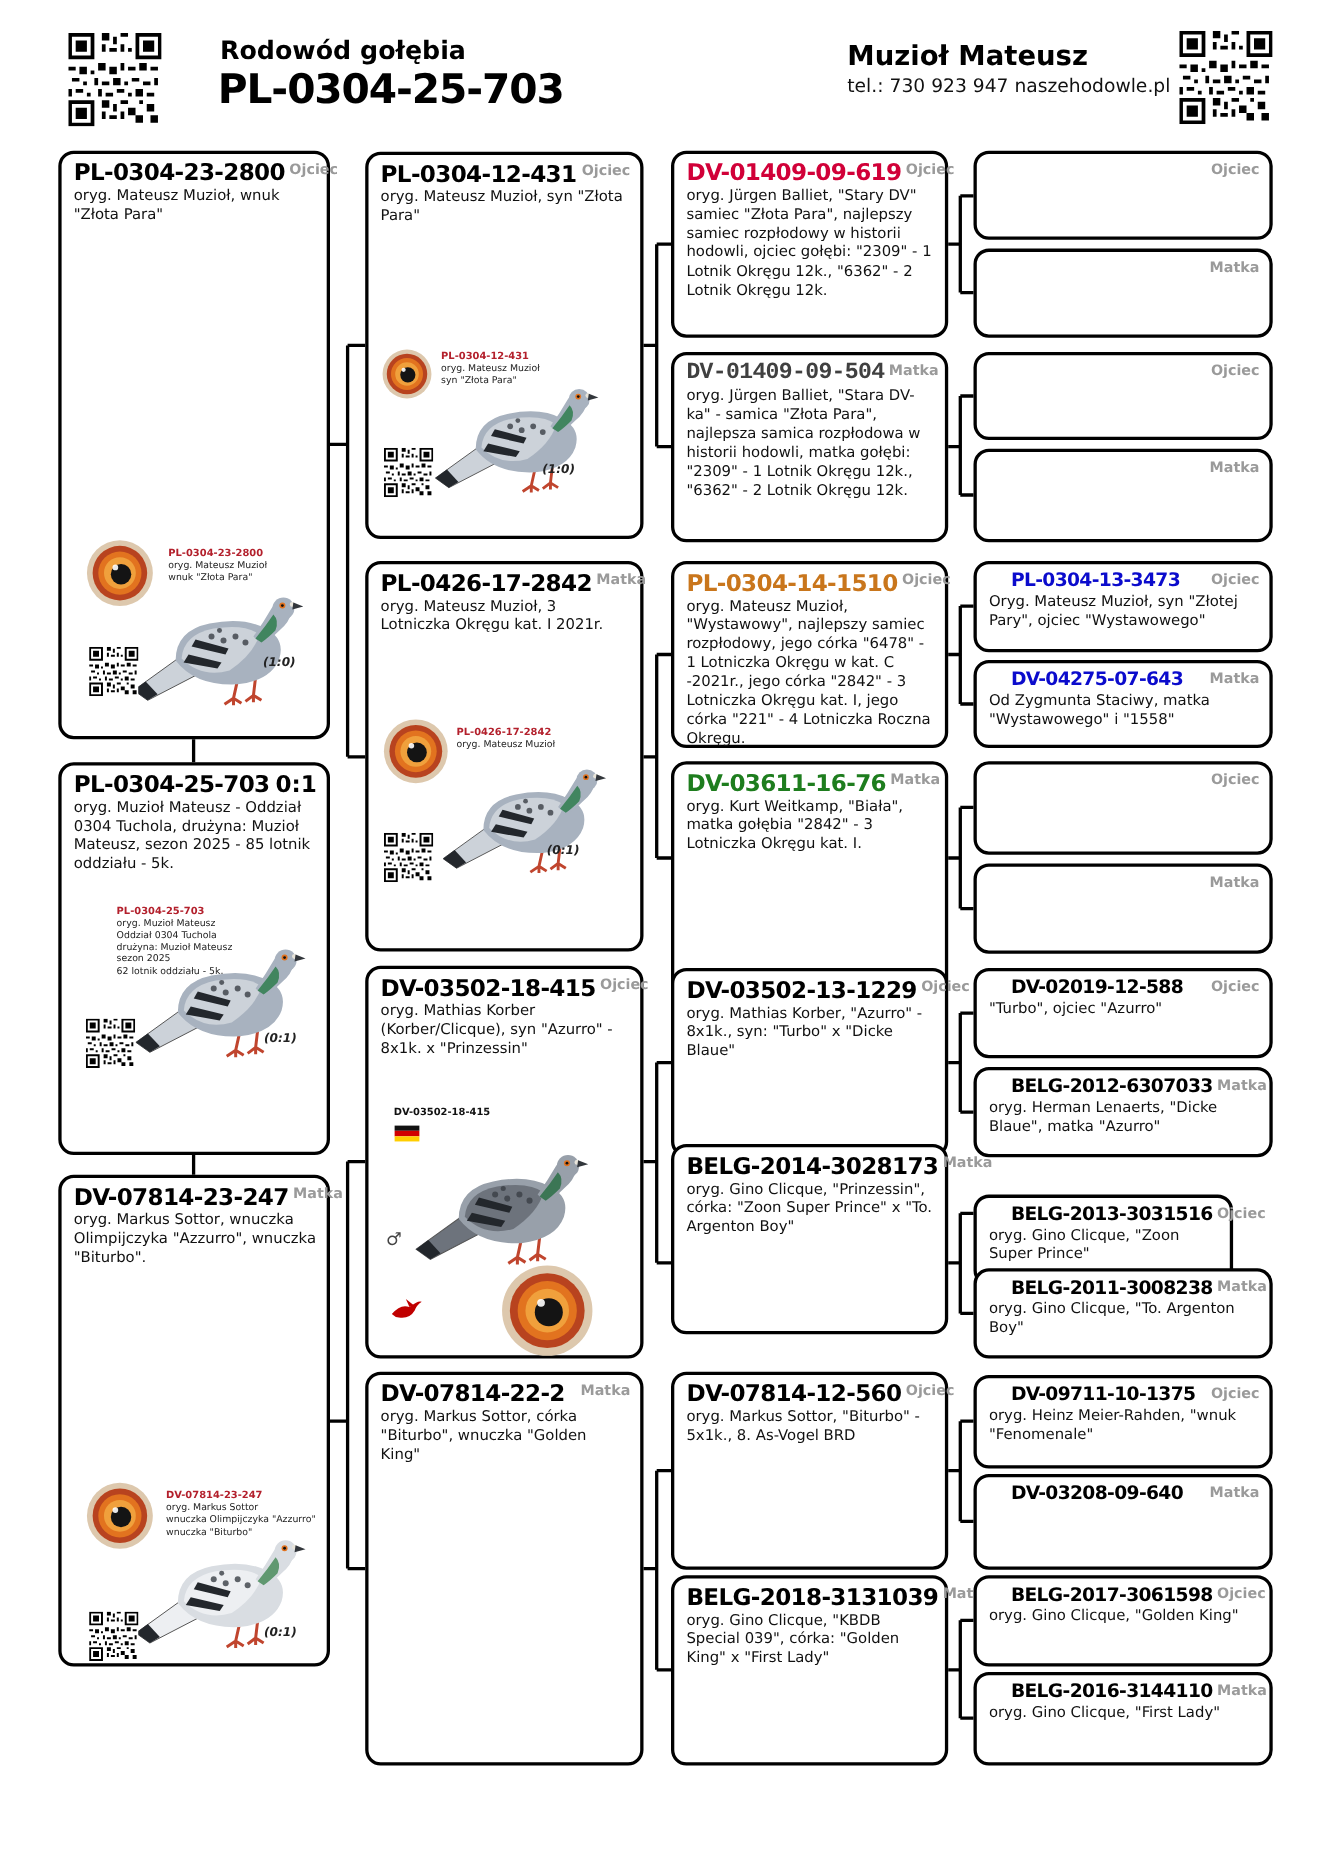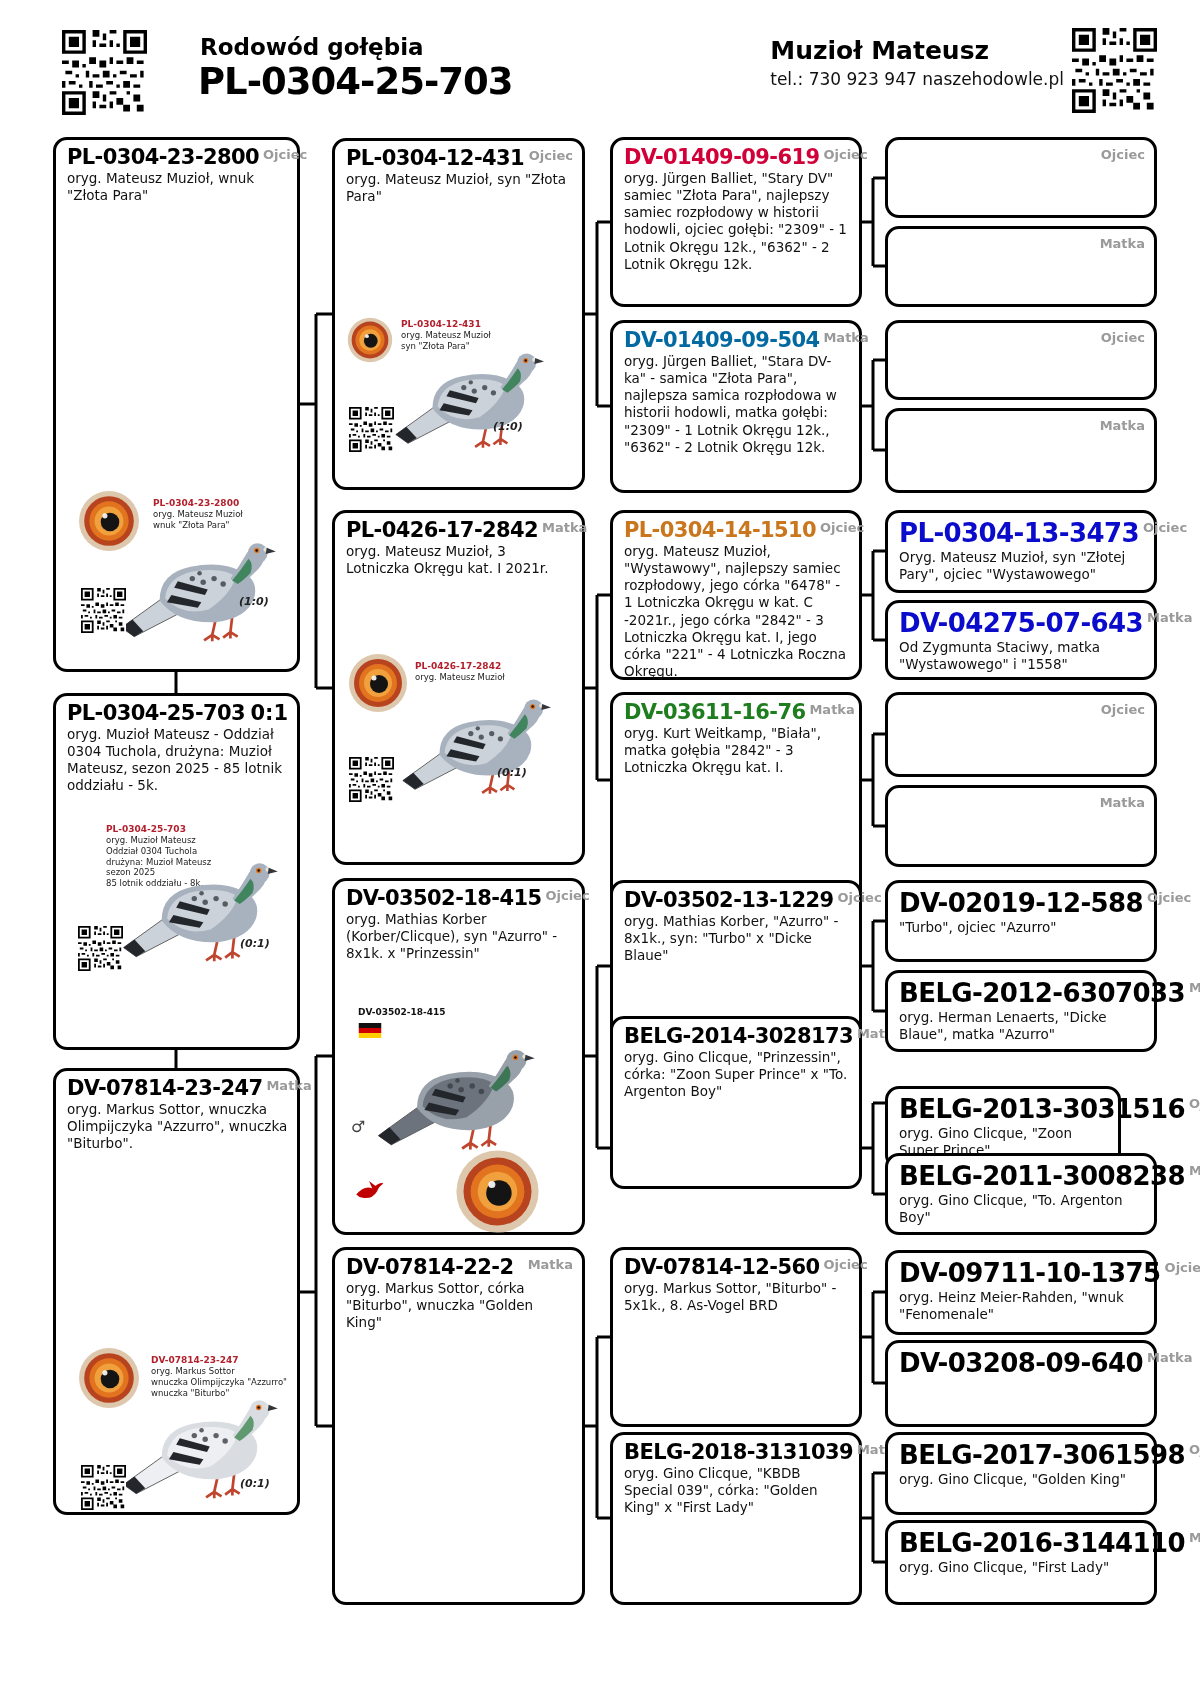--- a/index.html
+++ b/index.html
@@ -9,21 +9,21 @@
   .hdr-qr{position:absolute;}
   .hdr-doc{position:absolute;left:200px;top:34px;font-size:23px;font-weight:bold;color:#000;}
   .hdr-ring{position:absolute;left:198px;top:60px;font-size:37px;font-weight:bold;letter-spacing:-1px;color:#000;}
   .hdr-right{position:absolute;right:136px;top:36px;}
   .hdr-owner{font-size:25px;font-weight:bold;color:#000;}
   .hdr-contact{font-size:17px;margin-top:4px;color:#111;}
   
   .node{position:absolute;background:#fff;border:3px solid #000;border-radius:14px;box-sizing:border-box;}
   .nhead{display:flex;justify-content:space-between;align-items:flex-start;padding:5px 9px 0 11px;}
   .nid{font-weight:bold;font-size:21px;letter-spacing:-0.6px;color:#000;white-space:nowrap;}
-  .nid.sz4{font-size:26px;}
+  .nid.sz4{font-size:17px;margin-left:20px;}
   .ntag{font-weight:bold;font-size:13px;color:#9a9a9a;padding-top:2px;margin-left:4px;}
   .nscore{font-weight:bold;font-size:21px;color:#000;}
   .nbody{padding:1px 9px 0 11px;font-size:13.5px;line-height:1.27;color:#111;}
   
   .ph-eye,.ph-qr,.ph-pigeon,.ph-flag,.ph-logo{position:absolute;}
   .ph-cap{position:absolute;font-size:8.5px;line-height:1.25;color:#222;width:150px;}
   .cap-id{font-weight:bold;color:#b3202c;font-size:9px;}
   .cap-id.dark{color:#111;}
   .ph-ring{position:absolute;font-size:11px;font-style:italic;font-weight:bold;color:#222;}
   .ph-male{position:absolute;font-size:16px;color:#444;font-weight:bold;}
@@ -153,21 +153,21 @@
       <span class="nid">PL-0304-25-703</span>
       <span class="nscore">0:1</span>
     </div>
     <div class="nbody">oryg. Muzioł Mateusz - Oddział 0304 Tuchola, drużyna: Muzioł Mateusz, sezon 2025 - 85 lotnik oddziału - 5k.</div>
     <div class="ph-cap" style="left:50px;top:128px">
       <div class="cap-id">PL-0304-25-703</div>
       <div>oryg. Muzioł Mateusz</div>
       <div>Oddział 0304 Tuchola</div>
       <div>drużyna: Muzioł Mateusz</div>
       <div>sezon 2025</div>
-      <div>85 lotnik oddziału - 8k.</div>
+      <div>62 lotnik oddziału - 5k.</div>
     </div>
     <svg class="ph-pigeon pg-std" style="left:60px;top:150px;width:182px;height:127px">
         <use href="#pigeon"></use>
       </svg>
     <svg class="ph-qr" style="left:22px;top:230px;width:45px;height:45px">
         <use href="#qr"></use>
       </svg>
     <div class="ph-ring" style="left:184px;top:241px">(0:1)</div>
   </div>
 
@@ -274,21 +274,21 @@
 
   <div class="node" style="left:610px;top:137px;width:252px;height:170px">
     <div class="nhead">
       <span class="nid" style="color: rgb(209, 0, 56);">DV-01409-09-619</span>
       <span class="ntag">Ojciec</span>
     </div>
     <div class="nbody">oryg. Jürgen Balliet, "Stary DV" samiec "Złota Para", najlepszy samiec rozpłodowy w historii hodowli, ojciec gołębi: "2309" - 1 Lotnik Okręgu 12k., "6362" - 2 Lotnik Okręgu 12k.</div>
   </div>
   <div class="node" style="left:610px;top:320px;width:252px;height:173px">
     <div class="nhead">
-      <span class="nid" style="color: #0369a1;">DV-01409-09-504</span>
+      <span class="nid" style="color: #404040; font-family: Liberation Mono, monospace;">DV-01409-09-504</span>
       <span class="ntag">Matka</span>
     </div>
     <div class="nbody">oryg. Jürgen Balliet, "Stara DV-ka" - samica "Złota Para", najlepsza samica rozpłodowa w historii hodowli, matka gołębi: "2309" - 1 Lotnik Okręgu 12k., "6362" - 2 Lotnik Okręgu 12k.</div>
   </div>
   <div class="node" style="left:610px;top:510px;width:252px;height:170px">
     <div class="nhead">
       <span class="nid" style="color: rgb(201, 118, 28);">PL-0304-14-1510</span>
       <span class="ntag">Ojciec</span>
     </div>
     <div class="nbody">oryg. Mateusz Muzioł, "Wystawowy", najlepszy samiec rozpłodowy, jego córka "6478" - 1 Lotniczka Okręgu w kat. C -2021r., jego córka "2842" - 3 Lotniczka Okręgu kat. I, jego córka "221" - 4 Lotniczka Roczna Okręgu.</div>
@@ -300,21 +300,21 @@
     </div>
     <div class="nbody">oryg. Kurt Weitkamp, "Biała", matka gołębia "2842" - 3 Lotniczka Okręgu kat. I.</div>
   </div>
   <div class="node" style="left:610px;top:880px;width:252px;height:172px">
     <div class="nhead">
       <span class="nid">DV-03502-13-1229</span>
       <span class="ntag">Ojciec</span>
     </div>
     <div class="nbody">oryg. Mathias Korber, "Azurro" - 8x1k., syn: "Turbo" x "Dicke Blaue"</div>
   </div>
-  <div class="node" style="left:610px;top:1016px;width:252px;height:173px">
+  <div class="node" style="left:610px;top:1040px;width:252px;height:173px">
     <div class="nhead">
       <span class="nid">BELG-2014-3028173</span>
       <span class="ntag">Matka</span>
     </div>
     <div class="nbody">oryg. Gino Clicque, "Prinzessin", córka: "Zoon Super Prince" x "To. Argenton Boy"</div>
   </div>
   <div class="node" style="left:610px;top:1247px;width:252px;height:180px">
     <div class="nhead">
       <span class="nid">DV-07814-12-560</span>
       <span class="ntag">Ojciec</span>

